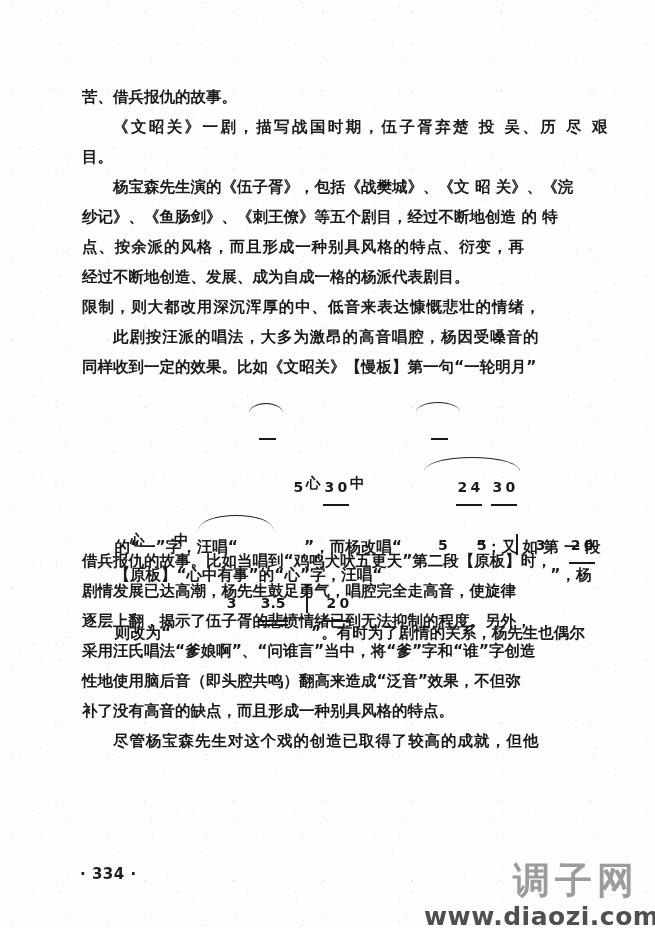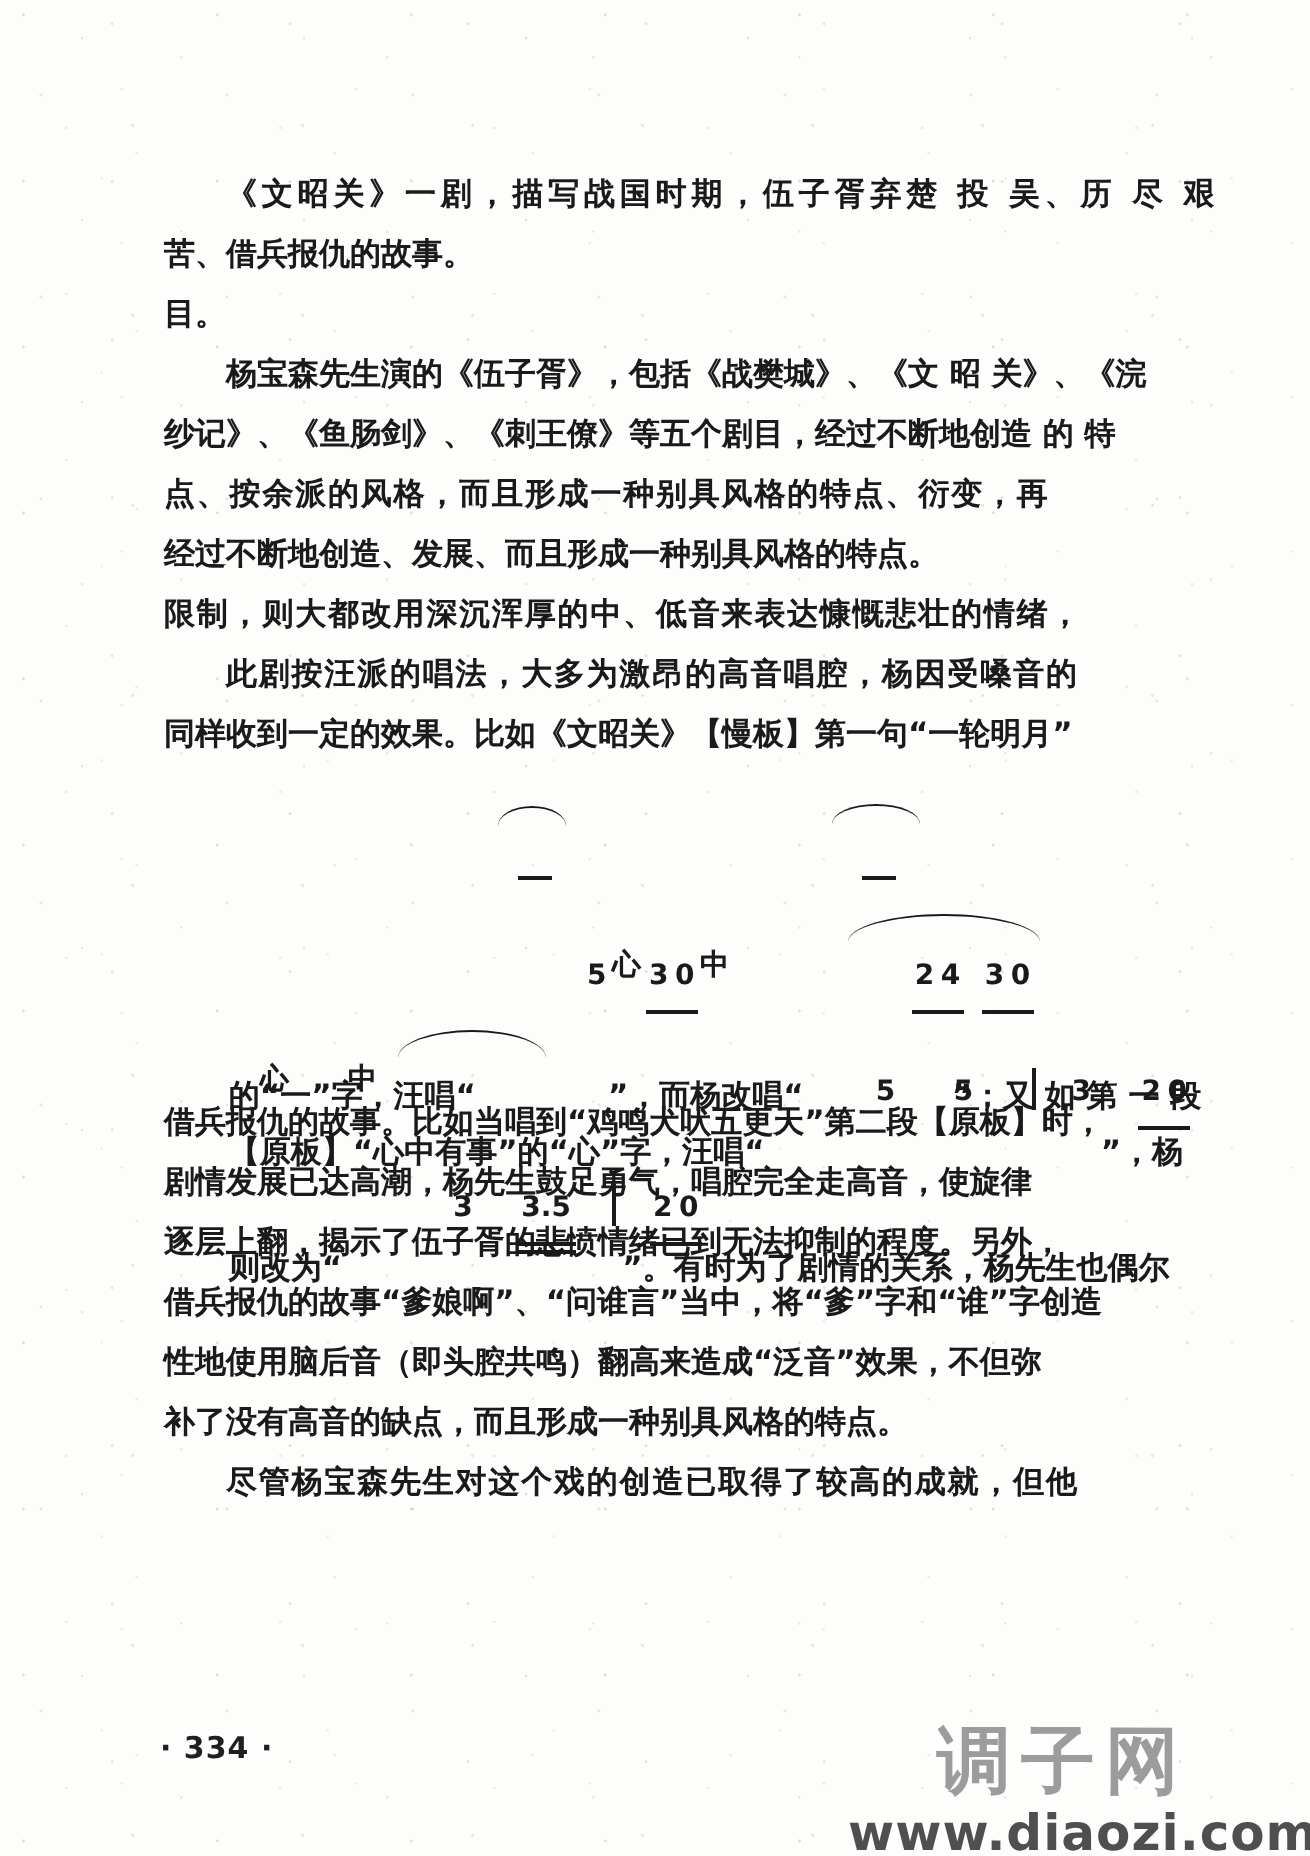--- a/index.html
+++ b/index.html
@@ -141,49 +141,50 @@
     text-align: center;
     width: 215px;
   }
   .wm-cn {
     font-family: "DejaVu Sans", sans-serif;
     font-size: 37px;
     font-weight: bold;
     color: #9c9c9c;
     letter-spacing: 5px;
     line-height: 42px;
+    text-align: right;
   }
   .wm-url {
     font-family: "DejaVu Sans", sans-serif;
     font-size: 25px;
     font-weight: bold;
     color: #4f4f4f;
     letter-spacing: .5px;
     line-height: 28px;
     margin-top: 1px;
   }
 </style>
 </head>
 <body>
 
 <div class="page">
 
   <div class="grain"></div>
 
   <div class="body-text">
 
+    <div class="line">苦、借兵报仇的故事。</div>
     <div class="line indent xwide">《文昭关》一剧，描写战国时期，伍子胥弃楚 投 吴、历 尽 艰</div>
-    <div class="line">苦、借兵报仇的故事。</div>
 
     <div class="line">目。</div>
 
     <div class="line indent">杨宝森先生演的《伍子胥》，包括《战樊城》、《文 昭 关》、《浣</div>
     <div class="line">纱记》、《鱼肠剑》、《刺王僚》等五个剧目，经过不断地创造 的 特</div>
     <div class="line wide">点、按余派的风格，而且形成一种别具风格的特点、衍变，再</div>
-    <div class="line">经过不断地创造、发展、而且形成一种别具风格的特点。</div>
+    <div class="line">经过不断地创造、发展、成为自成一格的杨派代表剧目。</div>
 
     <div class="line wide">限制，则大都改用深沉浑厚的中、低音来表达慷慨悲壮的情绪，</div>
     <div class="line indent wide">此剧按汪派的唱法，大多为激昂的高音唱腔，杨因受嗓音的</div>
     <div class="line">同样收到一定的效果。比如《文昭关》【慢板】第一句“一轮明月”</div>
 
     <div class="notation-line" style="height:46px;">
       <span>的“一”字，汪唱“</span><span class="jp" style="width:66px;">
           <span class="slur" style="left:11px; top:-9px; width:34px;"></span>
           <span class="jp-num" style="width:13px;">5</span><span class="jp-num beam1" style="width:13px; margin-left:18px;">3</span><span class="jp-num beam1" style="width:13px;">0</span>
           <span class="dash-below" style="left:21px; top:26px; width:17px;"></span>
@@ -208,21 +209,21 @@
           <span class="slur" style="left:28px; top:-13px; width:74px; height:13px;"></span>
           <span class="jp-num" style="width:13px;">3</span><span class="jp-num beam1 beam2" style="width:30px; margin-left:20px;">3.5</span><span class="barline" style="margin-left:18px;"></span><span class="jp-num beam1" style="width:13px; margin-left:17px;">2</span><span class="jp-num beam1" style="width:13px;">0</span>
       </span><span>”。有时为了剧情的关系，杨先生也偶尔</span>
       <span class="lyric-row" style="left:48px; top:27px;">心</span>
       <span class="lyric-row" style="left:92px; top:27px;">中</span>
     </div>
 
     <div class="line">借兵报仇的故事。比如当唱到“鸡鸣犬吠五更天”第二段【原板】时，</div>
     <div class="line">剧情发展已达高潮，杨先生鼓足勇气，唱腔完全走高音，使旋律</div>
     <div class="line">逐层上翻，揭示了伍子胥的悲愤情绪已到无法抑制的程度。另外，</div>
-    <div class="line">借兵报仇的故事“爹娘啊”、“问谁言”当中，将“爹”字和“谁”字创造</div>
+    <div class="line">采用汪氏唱法“爹娘啊”、“问谁言”当中，将“爹”字和“谁”字创造</div>
     <div class="line">性地使用脑后音（即头腔共鸣）翻高来造成“泛音”效果，不但弥</div>
     <div class="line">补了没有高音的缺点，而且形成一种别具风格的特点。</div>
 
     <div class="line indent wide">尽管杨宝森先生对这个戏的创造已取得了较高的成就，但他</div>
 
   </div>
 
   <div class="page-number">· 334 ·</div>
 
   <div class="watermark">

